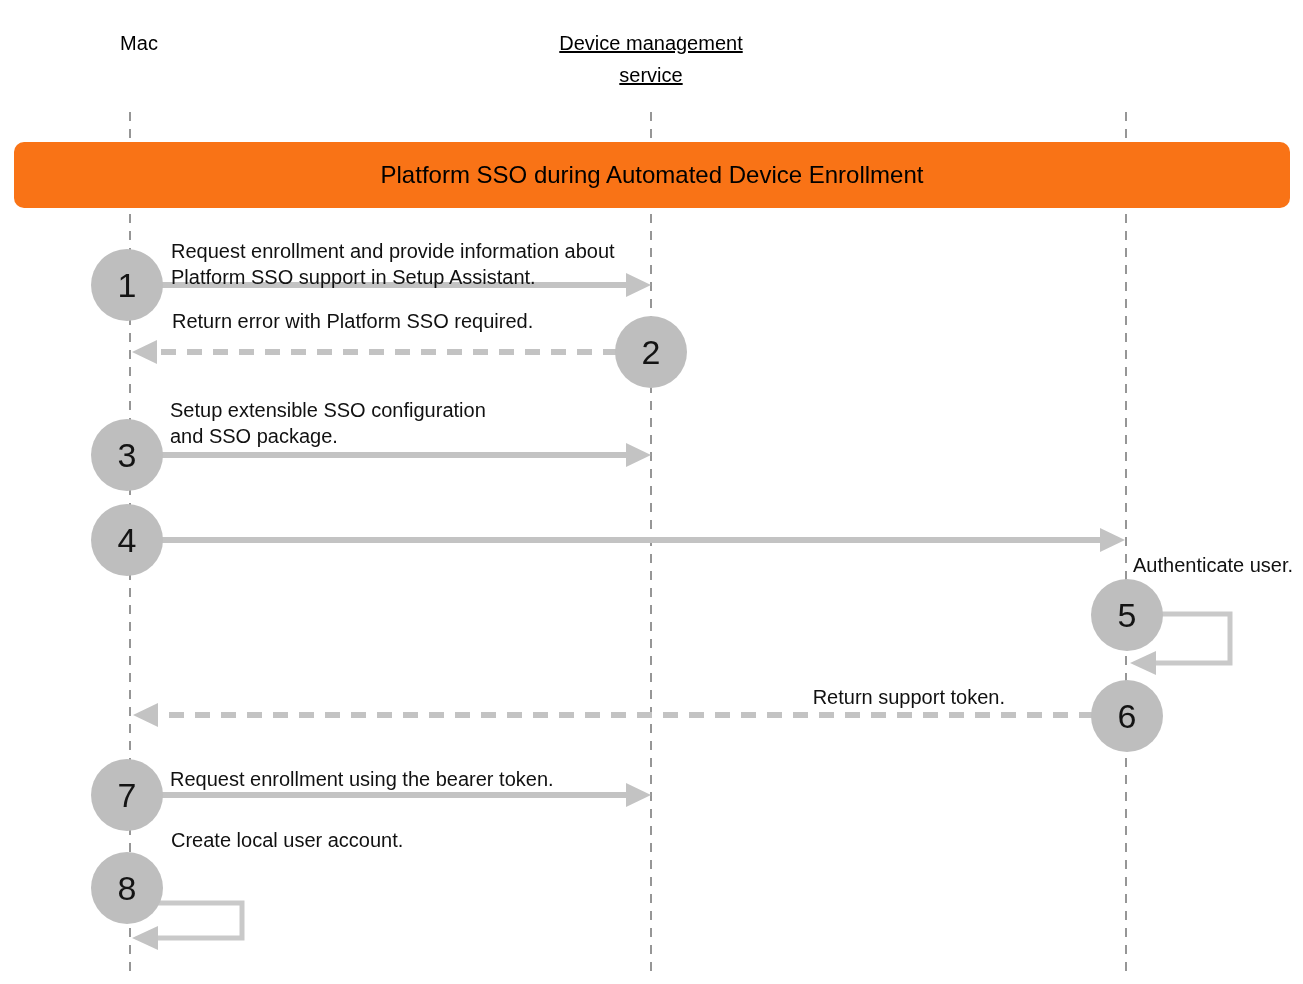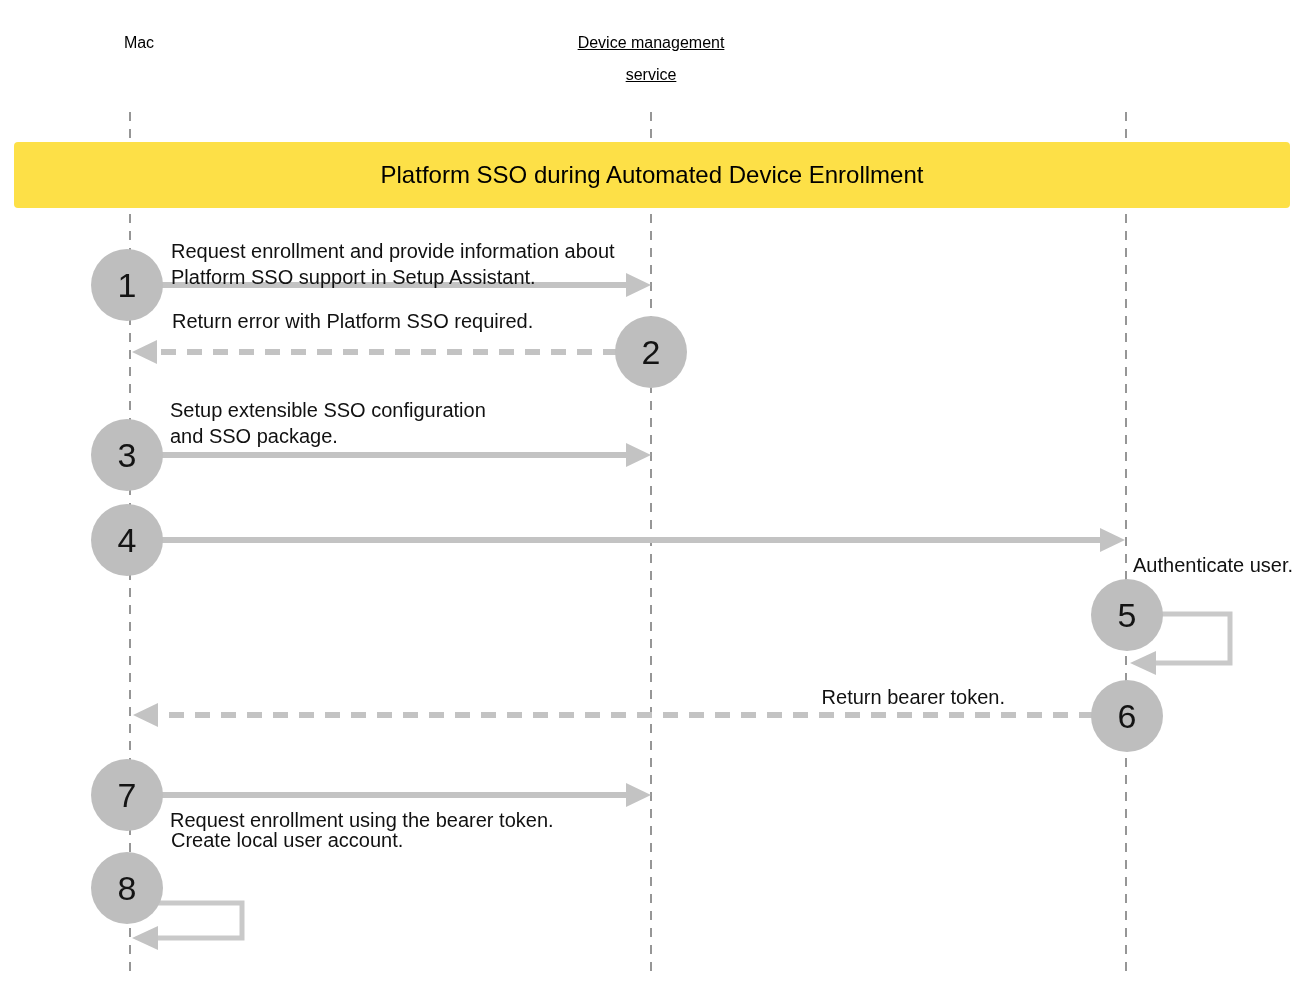--- a/index.html
+++ b/index.html
@@ -18,35 +18,35 @@
   .lines-layer {
     position: absolute;
     left: 0;
     top: 0;
     z-index: 1;
   }
   .actor-label {
     position: absolute;
     top: 27px;
     transform: translateX(-50%);
-    font-size: 16px;
+    font-size: 20px;
     line-height: 32px;
     color: #000000;
     text-align: center;
     white-space: pre-line;
     z-index: 3;
   }
   .banner {
     position: absolute;
     left: 14px;
     top: 142px;
     width: 1276px;
     height: 66px;
-    background: #fde047;
-    border-radius: 4px;
+    background: #f97316;
+    border-radius: 10px;
     display: flex;
     align-items: center;
     justify-content: center;
     z-index: 2;
   }
   .banner-title {
     font-size: 24px;
     color: #000000;
   }
   .step-circle {
@@ -142,17 +142,17 @@
   <div class="step-circle" style="left:91px;  top:852px;">
     <span>8</span>
   </div>
 
   <div class="msg" style="left:171px; top:238px;">Request enrollment and provide information about
 Platform SSO support in Setup Assistant.</div>
   <div class="msg" style="left:172px; top:308px;">Return error with Platform SSO required.</div>
   <div class="msg" style="left:170px; top:397px;">Setup extensible SSO configuration
 and SSO package.</div>
   <div class="msg" style="left:1133px; top:552px;">Authenticate user.</div>
-  <div class="msg right-align" style="right:298px; top:684px;">Return bearer token.</div>
-  <div class="msg" style="left:170px; top:766px;margin-top:41px;">Request enrollment using the bearer token.</div>
+  <div class="msg right-align" style="right:298px; top:684px;">Return support token.</div>
+  <div class="msg" style="left:170px; top:766px;">Request enrollment using the bearer token.</div>
   <div class="msg" style="left:171px; top:827px;">Create local user account.</div>
 
 </div>
 
 </body></html>

